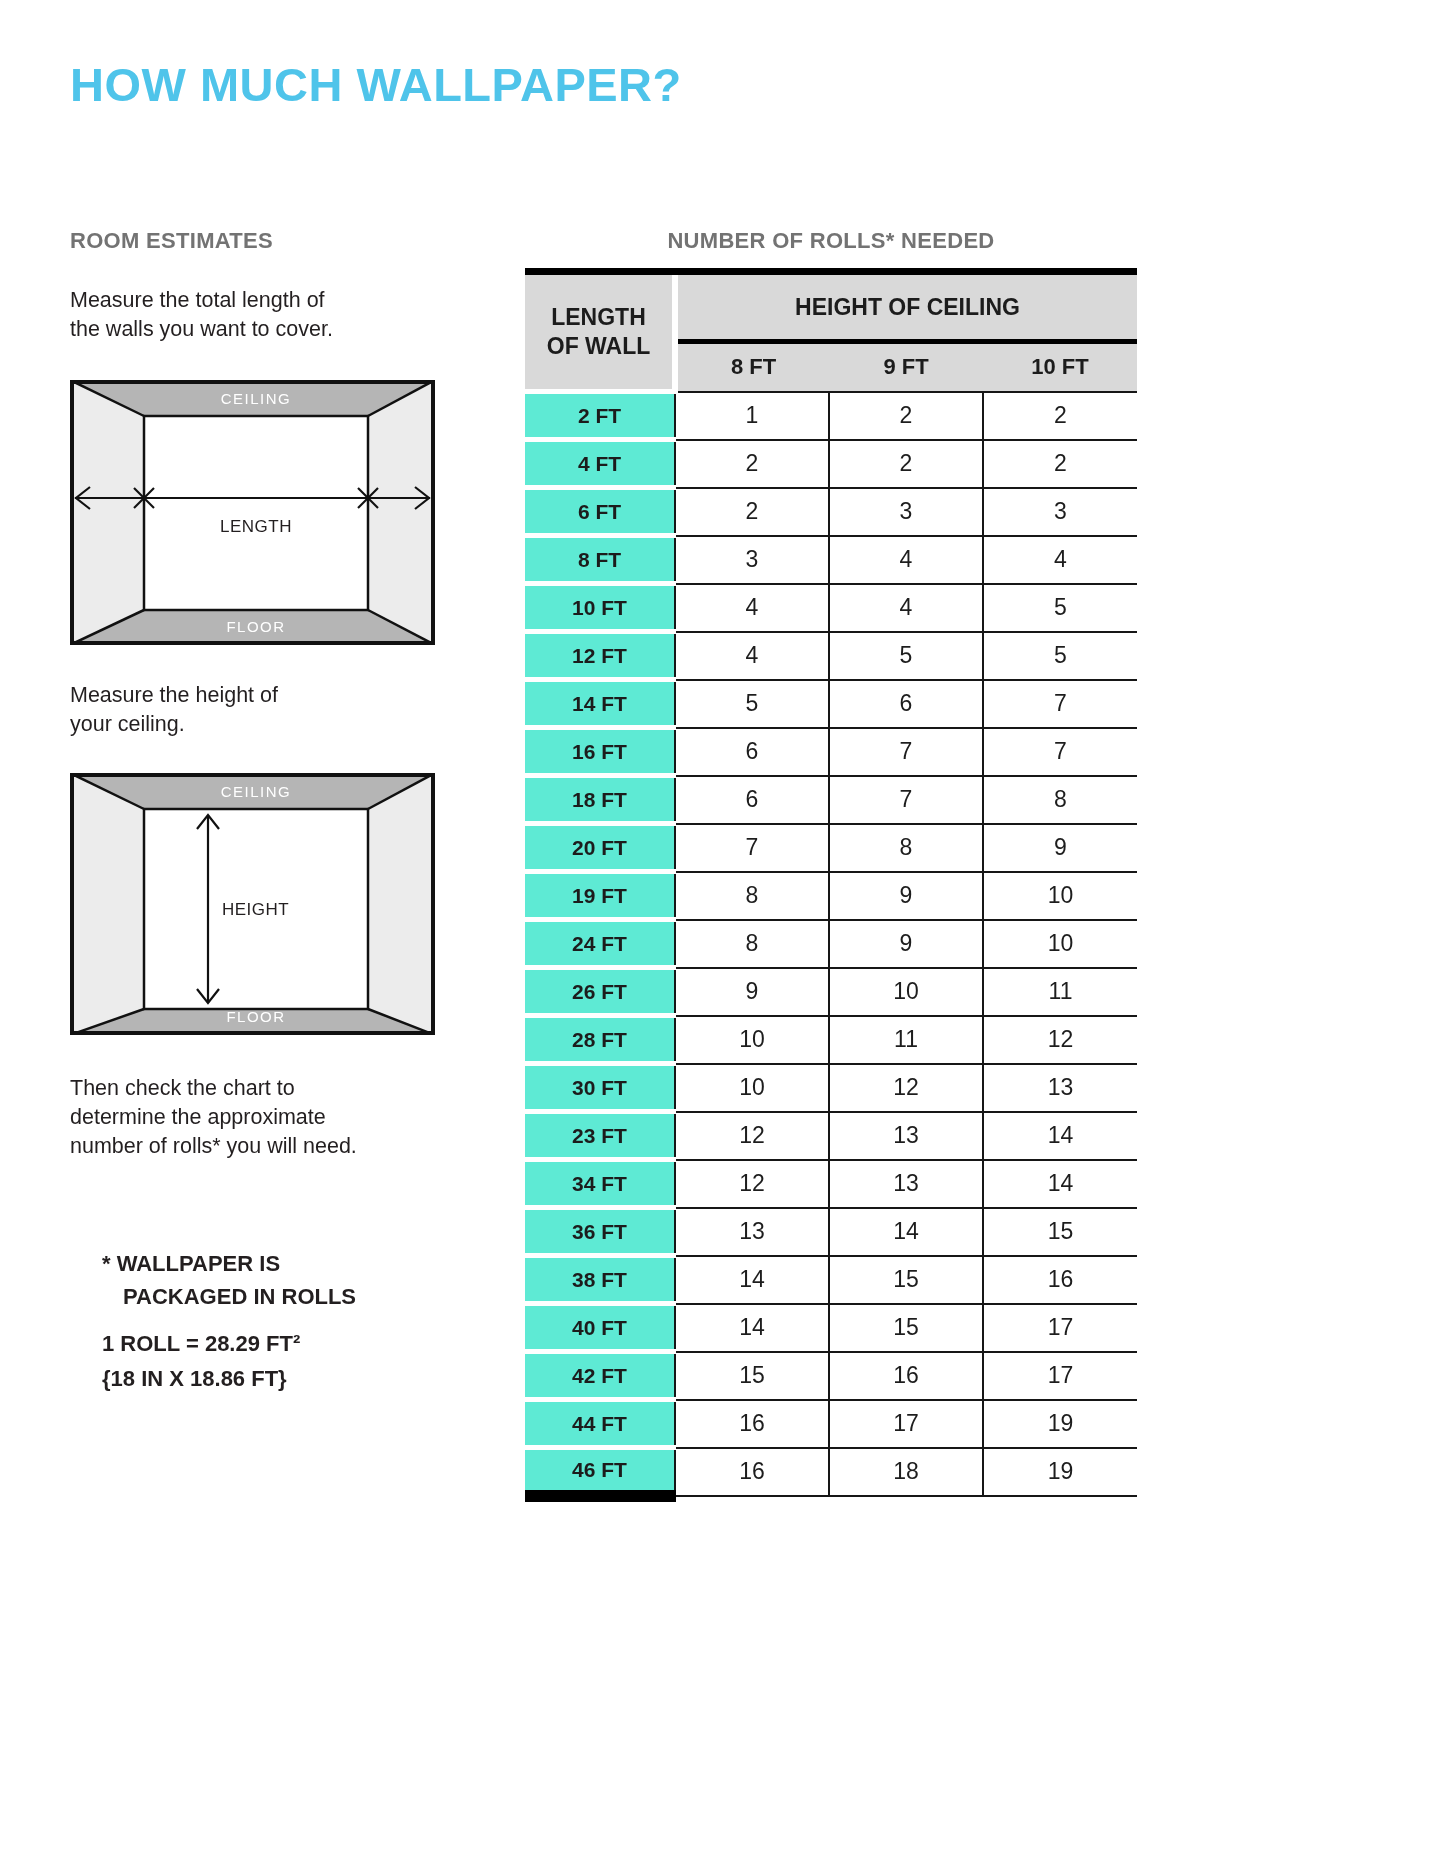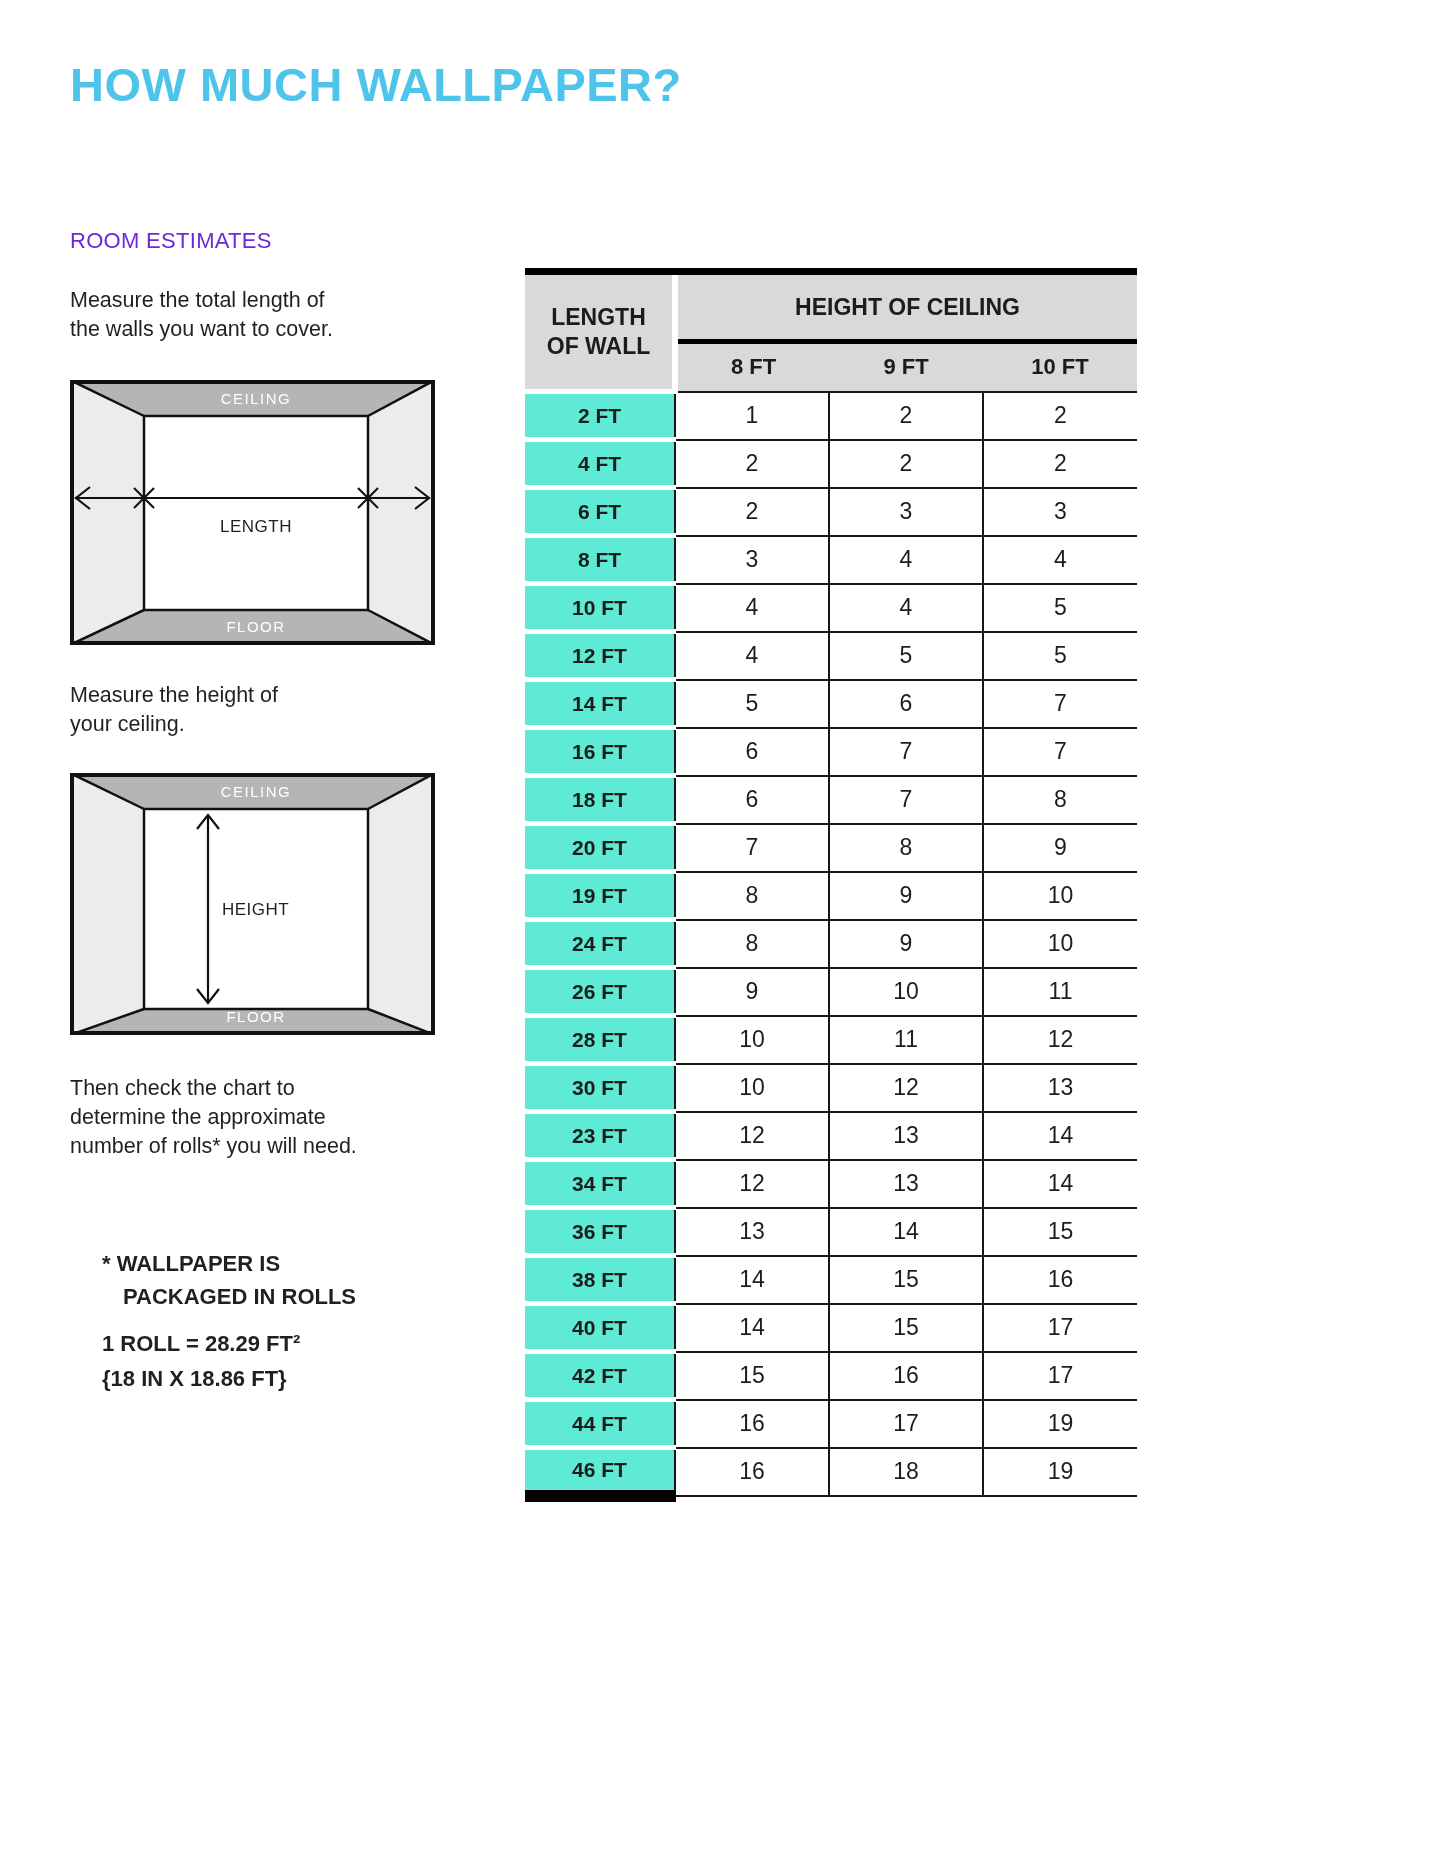--- a/index.html
+++ b/index.html
@@ -11,22 +11,22 @@
   }
   .page { position:relative; width:1445px; height:1870px; background:#fff; overflow:hidden;padding-left:15px; }
   .abs { position:absolute; }
 
   .title {
     left:70px; top:57px;
     font-size:47px; font-weight:700; letter-spacing:0.5px;
     color:#4fc4ea;
   }
   .sec-hdr {
-    font-size:22px; font-weight:400; letter-spacing:0.3px;
-    color:#6d28d9;
+    font-size:22px; font-weight:700; letter-spacing:0.3px;
+    color:#737373;
   }
   #room-est { left:70px; top:228px; }
   #rolls-hdr { left:525px; top:228px; width:612px; text-align:center; }
 
   .para { font-size:21.5px; line-height:29px; white-space:pre-line; }
   #para1 { left:70px; top:286px; }
   #para2 { left:70px; top:681px; }
   #para3 { left:70px; top:1074px; }
 
   .bold-note { font-size:22px; font-weight:700; line-height:33px;margin-left:32px; }
@@ -141,20 +141,21 @@
   <div class="abs bold-note" id="footnote">
     <div class="l1">* WALLPAPER IS</div>
     <div class="l2">PACKAGED IN ROLLS</div>
   </div>
 
   <div class="abs bold-note" id="rollinfo">
     <div>1 ROLL = 28.29 FT²</div>
     <div>{18 IN X 18.86 FT}</div>
   </div>
 
+  <div class="abs sec-hdr" id="rolls-hdr">NUMBER OF ROLLS* NEEDED</div>
 
   <table class="rolls">
     <colgroup>
       <col class="c0">
         <col class="c1">
         <col class="c1">
         <col class="c1">
     </colgroup>
     <thead>
       <tr>

